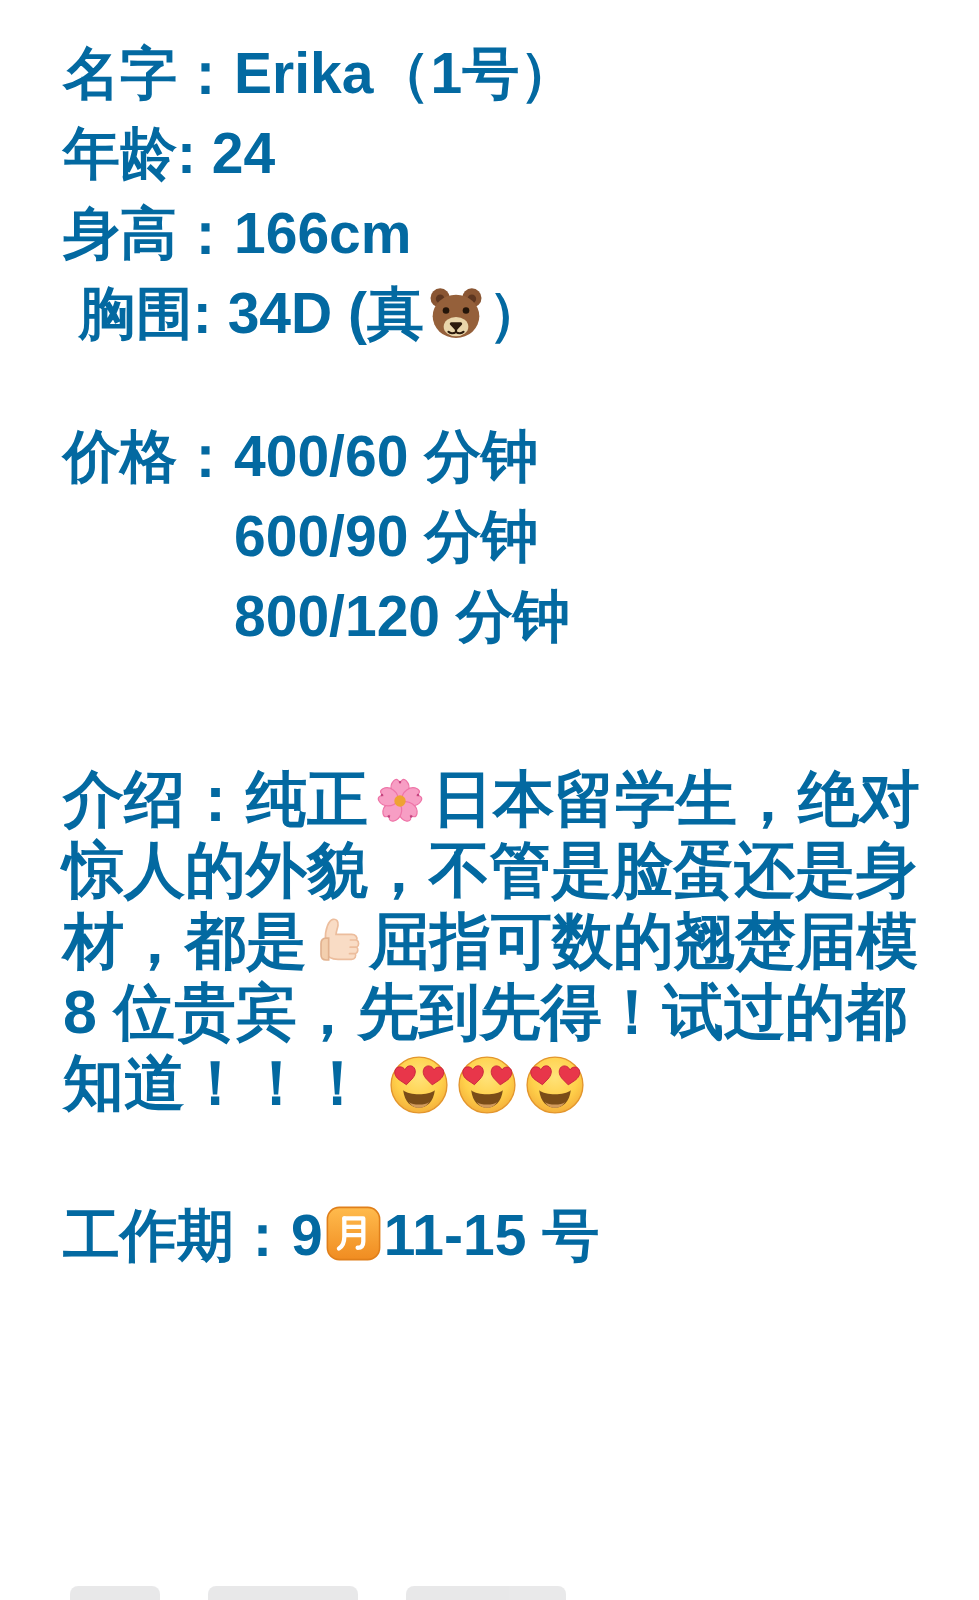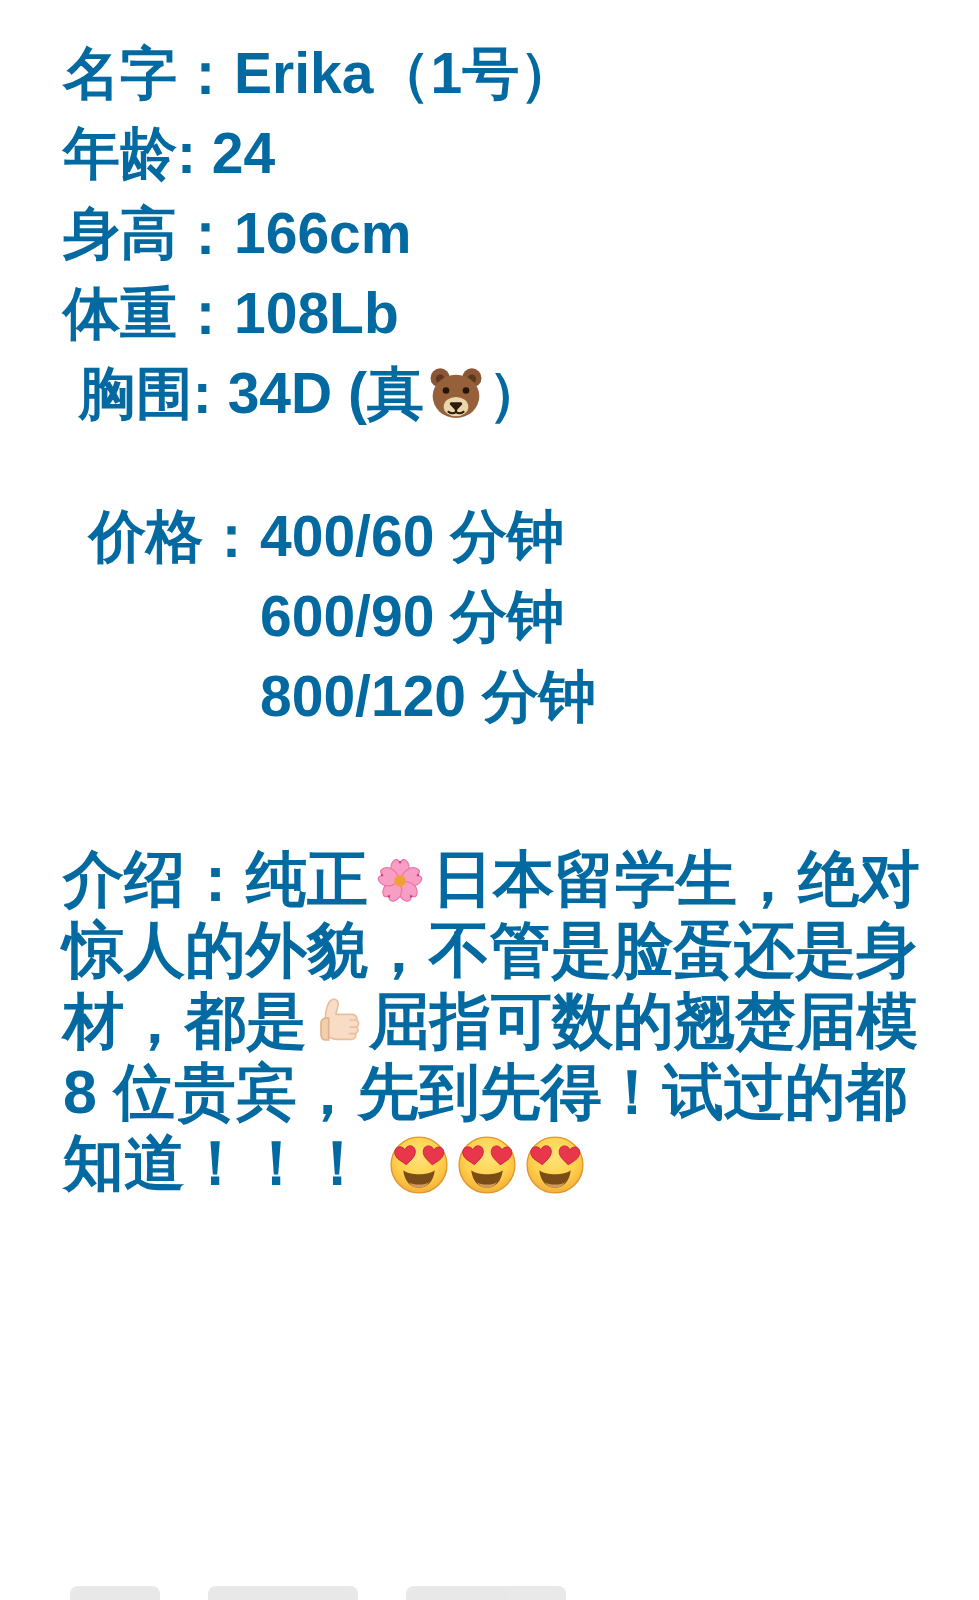--- a/index.html
+++ b/index.html
@@ -10,21 +10,21 @@
   }
   .note{
     padding:33px 40px 0 63px;
     color:#0369a1;
     font-weight:600;
   }
   .line{white-space:pre;}
   .profile .line, .price .line, .schedule .line{
     font-size:57px;line-height:80px;letter-spacing:0;
   }
-  .price{margin-top:63px;margin-left:26px;}
+  .price{margin-top:63px;}
   .price .line{display:flex;align-items:baseline;}
   .price .ghost{visibility:hidden;}
   .intro{margin-top:108px;}
   .intro .line{font-size:61px;line-height:71px;}
   .schedule{margin-top:76px;}
   
   .emoji{display:inline-block;vertical-align:-9px;margin:0 3px;}
   .emoji svg{display:block;width:100%;height:100%;}
   .e-jp-flag{width:66px;height:58px;vertical-align:-10px;margin-left:6px;}
   .e-bear{width:60px;height:60px;vertical-align:-10px;margin:0 2px;}
@@ -40,21 +40,20 @@
   .cutoff .b3{width:160px;}
 </style>
 </head>
 <body>
 
 <div class="note">
   <div class="profile">
       <div class="line"><span>名字：Erika（1号）</span></div>
       <div class="line"><span>年龄: 24</span></div>
       <div class="line"><span>身高：166cm</span></div>
-      <div class="line"><span>体重：108Lb</span></div>
       <div class="line"><span> 胸围: 34D (真</span><span class="emoji e-bear"><svg viewBox="0 0 36 36" xmlns="http://www.w3.org/2000/svg">
 <circle cx="8.5" cy="9" r="5.8" fill="#8a5633"></circle>
             <circle cx="27.5" cy="9" r="5.8" fill="#8a5633"></circle>
 <circle cx="8.5" cy="9.5" r="2.6" fill="#5d3620"></circle>
             <circle cx="27.5" cy="9.5" r="2.6" fill="#5d3620"></circle>
 <ellipse cx="18" cy="20" rx="14" ry="13" fill="#95603a"></ellipse>
 <ellipse cx="18" cy="26.2" rx="7.4" ry="5.8" fill="#e9d6ab"></ellipse>
 <circle cx="12" cy="16.5" r="2" fill="#241509"></circle>
             <circle cx="24" cy="16.5" r="2" fill="#241509"></circle>
 <path d="M15.2 23.6 h5.6 c.8 0 1.2 .9 .7 1.5 l-2.8 3 c-.4 .45 -1 .45 -1.4 0 l-2.8 -3 c-.5 -.6 -.1 -1.5 .7 -1.5 Z" fill="#2c1a0c"></path>
@@ -162,19 +161,36 @@
               </g>
 <g transform="translate(18.8 6) rotate(6 7 6)">
                 <path d="M7.6 3.2 C6.4 .7 3 .5 1.9 2.7 C.8 4.9 2 7.4 4 9 L7.5 11.9 L11 9 C13 7.3 14.1 4.8 13 2.7 C11.9 .6 8.7 .7 7.6 3.2 Z"></path>
               </g>
 </g>
 <path d="M8.8 21 C12.5 24.2 23.5 24.2 27.2 21 C26.4 27.8 22.4 31.2 18 31.2 C13.6 31.2 9.6 27.8 8.8 21 Z" fill="#7a4d18"></path>
 <path d="M12.2 27.8 C14.2 29.9 21.8 29.9 23.8 27.8 C22.4 30.3 20.3 31.2 18 31.2 C15.7 31.2 13.6 30.3 12.2 27.8 Z" fill="#d19a5b"></path>
           </svg></span></div>
     </div>
 
+  <div class="schedule">
+      <div class="line"><span>工作期：9</span><span class="emoji e-month-square"><svg viewBox="0 0 36 36" xmlns="http://www.w3.org/2000/svg">
+<defs>
+              <linearGradient id="mg" x1="0" y1="0" x2="0" y2="1">
+                <stop offset="0" stop-color="#ffbb4d"></stop>
+                <stop offset="1" stop-color="#f08c21"></stop>
+              </linearGradient>
+            </defs>
+<rect x="1.5" y="1.5" width="33" height="33" rx="7.5" fill="url(#mg)" stroke="#e07f1a" stroke-width="1"></rect>
+<g stroke="#ffffff" stroke-width="2.7" fill="none" stroke-linecap="round" stroke-linejoin="round">
+<path d="M12.2 8.5 h12 v14.5 c0 2.6 -1.2 4 -3.6 4"></path>
+<path d="M12.2 8.5 v11.5 c0 3.6 -1 6 -3.4 7.5"></path>
+<path d="M12.6 13.8 h11.2"></path>
+<path d="M12.6 19 h11.2"></path>
+</g>
+          </svg></span><span>11-15 号</span></div>
+    </div>
 </div>
 
 <div class="cutoff">
   <div class="blob b1"></div>
   <div class="blob b2"></div>
   <div class="blob b3"></div>
 </div>
 
 </body></html>

